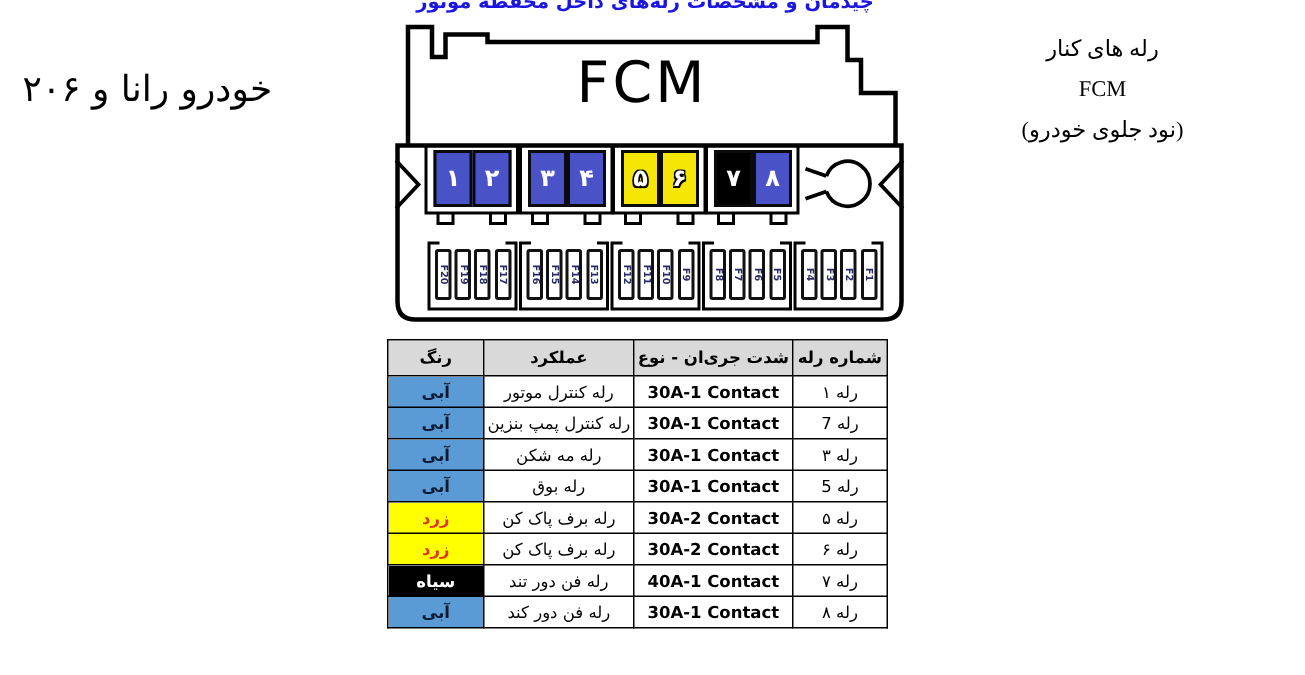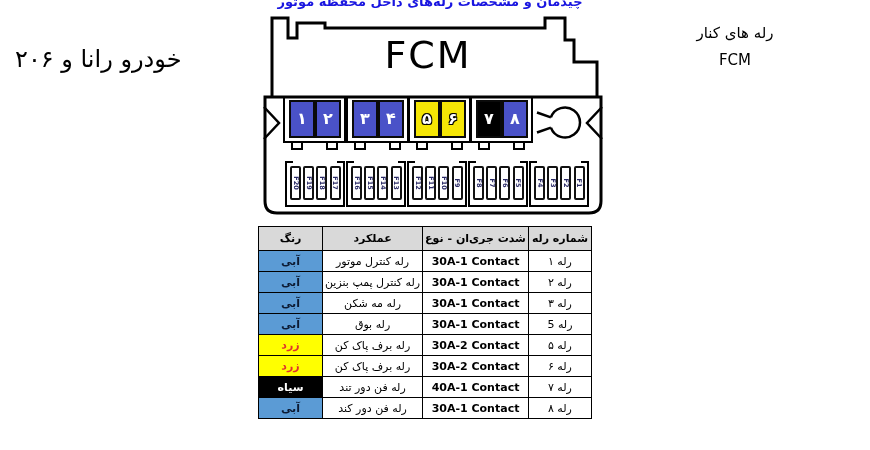--- a/index.html
+++ b/index.html
@@ -17,20 +17,21 @@
   #vehicle-label {
     position:absolute; left:15px; top:45px; width:225px;
     text-align:left; font-size:24px; color:#000; direction:rtl;
     white-space:nowrap;
   }
   
   #side-note {
     position:absolute; left:620px; top:20px; width:230px;
     text-align:center; font-size:15px; color:#000; direction:rtl;
     line-height:27px;
+    font-family:Liberation Serif, serif;
   }
   
   #diagram { position:absolute; left:263px; top:15px; width:340px; height:200px; }
   #diagram svg { position:absolute; left:0; top:0; }
   #fcm-label {
     position:absolute; left:0; top:21px; width:330px; text-align:center;
     font-size:38px; line-height:38px; color:#000; letter-spacing:2px;
   }
   .relay {
     position:absolute; top:85px; width:26px; height:38px;
@@ -68,20 +69,21 @@
 </head>
 <body>
 
 <div id="page-title" style="color: rgb(26, 22, 224);">چیدمان و مشخصات رله‌های داخل محفظه موتور</div>
 
 <div id="vehicle-label">خودرو رانا و ۲۰۶</div>
 
 <div id="side-note">
   <div>رله های کنار</div>
   <div>FCM</div>
+  <div>(نود جلوی خودرو)</div>
 </div>
 
 <div id="diagram">
   <svg width="340" height="200" viewBox="0 0 340 200">
 
     <path d="M9,82 V3 H25 V23 H34 V8 H62 V13 H282 V3 H302 V25 H311 V47 H334 V82" fill="#ffffff" stroke="#000" stroke-width="3" stroke-linejoin="miter"></path>
 
     <path d="M2,82 H338 V186 Q338,198 326,198 H14 Q2,198 2,186 Z" fill="none" stroke="#000" stroke-width="3"></path>
 
     <path fill="none" stroke="#000" stroke-width="2" d="M21,83 V127 H82 V83 M29,127 v7 h10 v-7 M64,127 v7 h10 v-7"></path>
@@ -194,21 +196,21 @@
       <tr>
         <td class="rtl" style="background: rgb(91, 155, 213); color: rgb(13, 27, 51); font-weight: bold;">آبی</td>
         <td class="rtl">رله کنترل موتور</td>
         <td class="cell-type">30A-1 Contact</td>
         <td class="rtl">رله ۱</td>
       </tr>
       <tr>
         <td class="rtl" style="background: rgb(91, 155, 213); color: rgb(13, 27, 51); font-weight: bold;">آبی</td>
         <td class="rtl">رله کنترل پمپ بنزین</td>
         <td class="cell-type">30A-1 Contact</td>
-        <td class="rtl">رله ۲</td>
+        <td class="rtl">رله 7</td>
       </tr>
       <tr>
         <td class="rtl" style="background: rgb(91, 155, 213); color: rgb(13, 27, 51); font-weight: bold;">آبی</td>
         <td class="rtl">رله مه شکن</td>
         <td class="cell-type">30A-1 Contact</td>
         <td class="rtl">رله ۳</td>
       </tr>
       <tr>
         <td class="rtl" style="background: rgb(91, 155, 213); color: rgb(13, 27, 51); font-weight: bold;">آبی</td>
         <td class="rtl">رله بوق</td>

